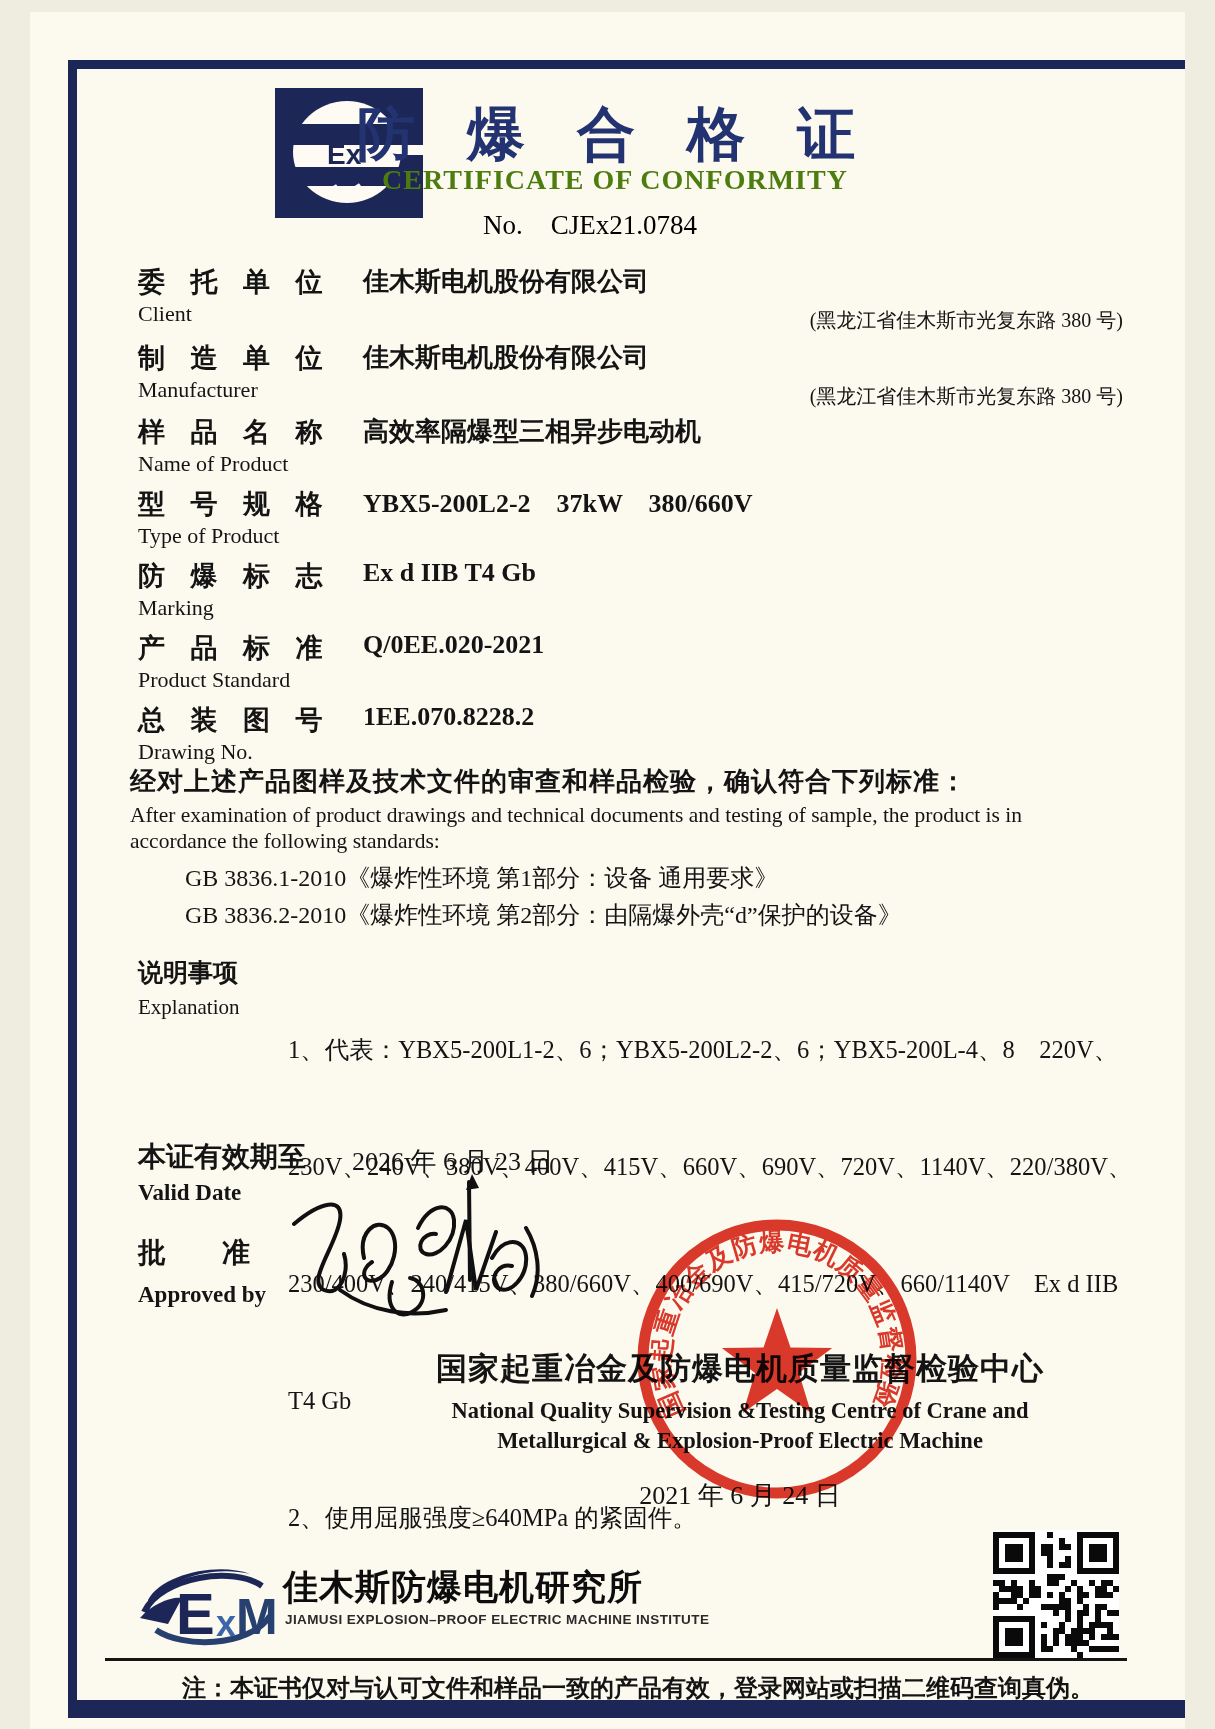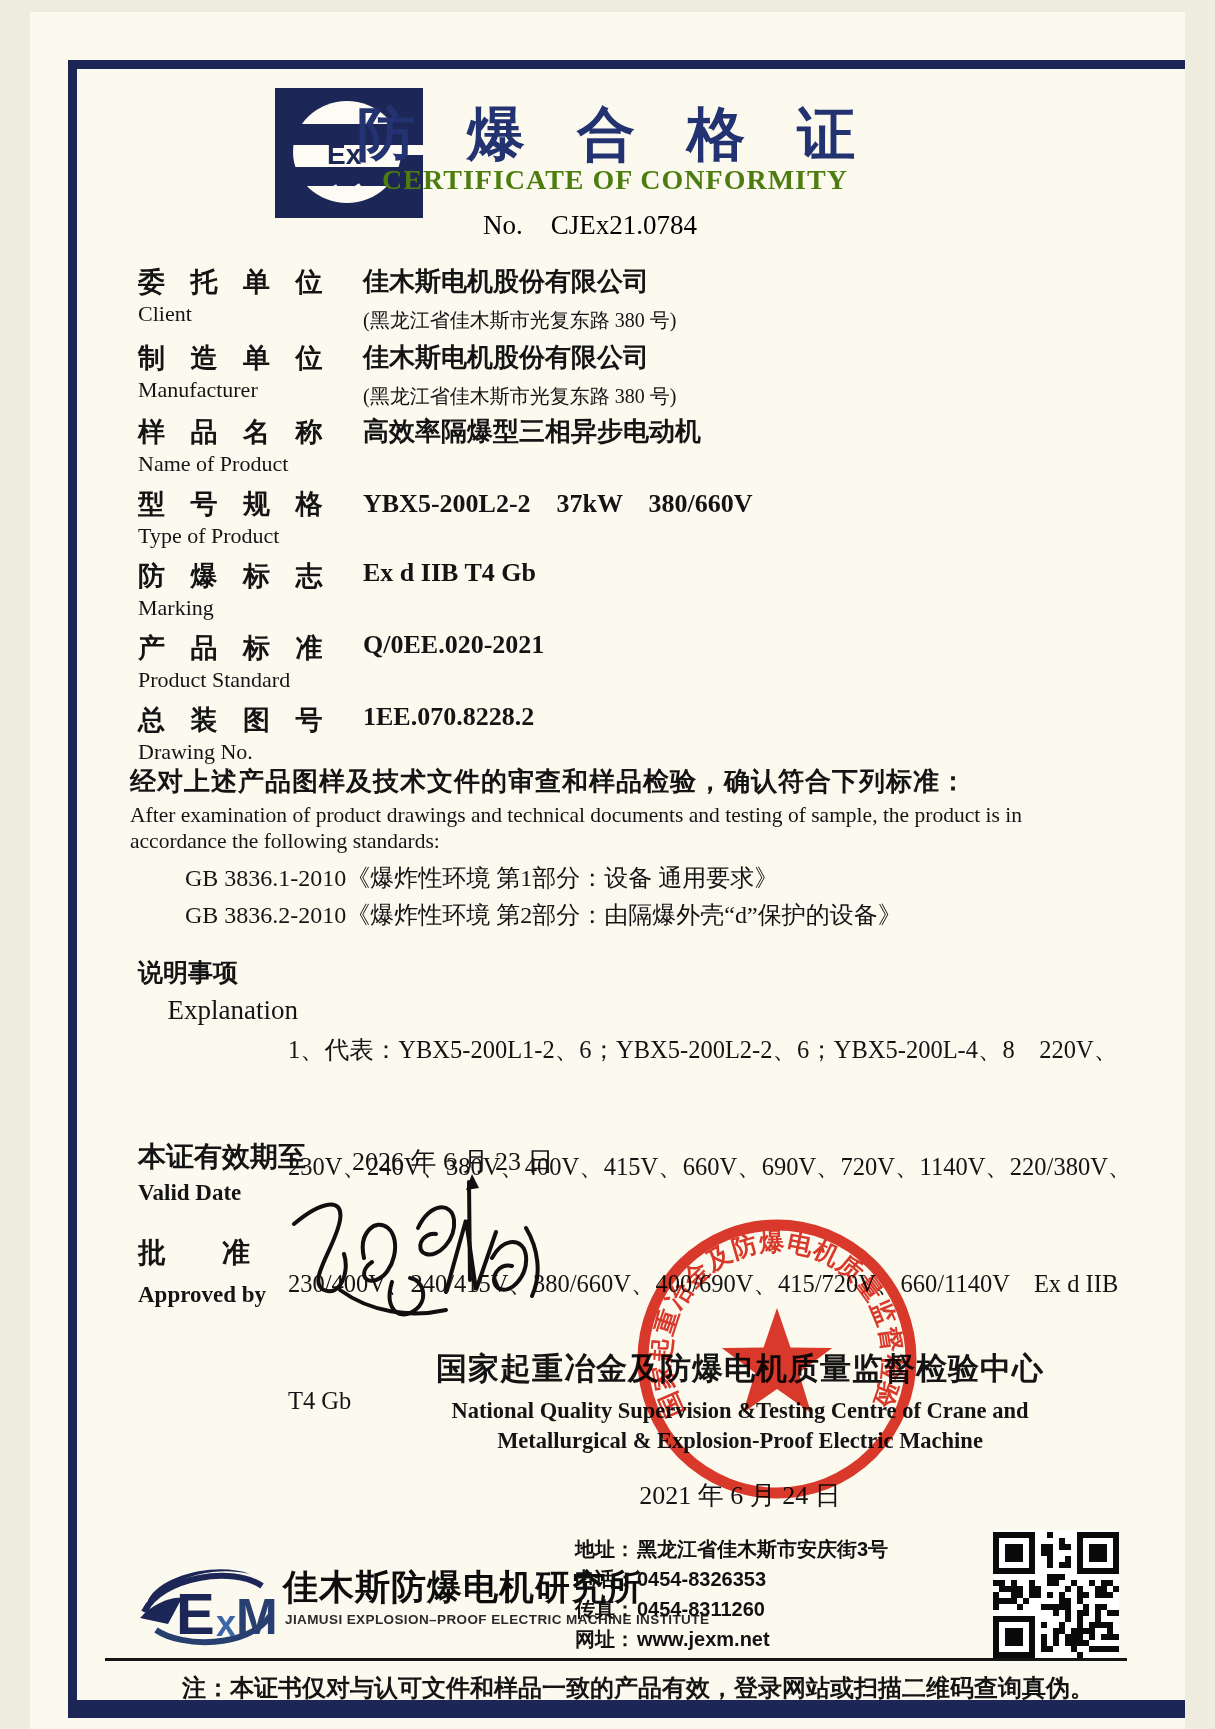--- a/index.html
+++ b/index.html
@@ -25,38 +25,38 @@
   .title-en{left:305px; top:152px; width:560px; text-align:center;
     font-size:28px; font-weight:bold; color:#4d7c0f; letter-spacing:1px; white-space:nowrap;}
   .cert-no{left:300px; top:198px; width:520px; text-align:center; font-size:27px; color:#000000;}
   .cert-no .gap{display:inline-block; width:28px;}
 
   
   .field-label-cn{font-family:"Liberation Sans","DejaVu Sans",sans-serif;
     font-size:27px; font-weight:bold; letter-spacing:9px; white-space:nowrap;}
   .field-label-en{font-size:22px; margin-top:1px; white-space:nowrap;}
   .field-value{font-size:26px; font-weight:bold; white-space:pre-wrap;}
-  .field-value2{font-size:20px; margin-top:8px; white-space:pre-wrap;}
+  .field-value2{font-size:20px; margin-top:8px; white-space:pre-wrap;text-align:right;}
   .flabel{left:108px; width:230px;}
   .fvalue{left:333px; width:760px;}
   .row1{top:252px;} .row2{top:328px;} .row3{top:402px;} .row4{top:474px;}
   .row5{top:546px;} .row6{top:618px;} .row7{top:690px;}
 
   
   .stmt{left:100px; top:752px; width:990px;}
   .stmt-cn{font-family:"Liberation Sans","DejaVu Sans",sans-serif;
     font-size:26px; font-weight:bold; letter-spacing:1px; white-space:nowrap;}
   .stmt-en{font-size:21.5px; line-height:26px; margin-top:3px; width:965px;}
   .stmt-std{font-size:24px; line-height:37px; margin-top:6px; padding-left:55px; white-space:pre-wrap;}
 
   
   .expl-label{left:108px; top:944px; width:160px;}
   .expl-label-cn{font-family:"Liberation Sans","DejaVu Sans",sans-serif;
     font-size:25px; font-weight:bold; white-space:nowrap;}
-  .expl-label-en{font-size:27px; margin-top:6px;text-align:right;}
+  .expl-label-en{font-size:21px; margin-top:6px;}
   .expl-lines{left:258px; top:940px; width:850px; font-size:24.5px; line-height:39px; white-space:pre-wrap;}
 
   
   .valid-label{left:108px; top:1126px;}
   .valid-label-cn{font-family:"Liberation Sans","DejaVu Sans",sans-serif;
     font-size:28px; font-weight:bold; white-space:nowrap;}
   .valid-label-en{font-size:23px; font-weight:bold; margin-top:4px;}
   .valid-value{left:322px; top:1132px; font-size:26px; white-space:nowrap;}
 
   
@@ -185,20 +185,21 @@
 
   <div class="abs expl-label">
     <div class="expl-label-cn">说明事项</div>
     <div class="expl-label-en">Explanation</div>
   </div>
   <div class="abs expl-lines">
     <div>1、代表：YBX5-200L1-2、6；YBX5-200L2-2、6；YBX5-200L-4、8　220V、</div>
     <div>230V、240V、380V、400V、415V、660V、690V、720V、1140V、220/380V、</div>
     <div>230/400V、240/415V、380/660V、400/690V、415/720V、660/1140V　Ex d IIB</div>
     <div>T4 Gb</div>
+    <div>2、使用屈服强度≥640MPa 的紧固件。</div>
   </div>
 
   <div class="abs valid-label">
     <div class="valid-label-cn">本证有效期至</div>
     <div class="valid-label-en">Valid Date</div>
   </div>
   <div class="abs valid-value">2026 年 6 月 23 日</div>
 
   <div class="abs appr-label">
     <div class="appr-label-cn">批　　准</div>
@@ -247,34 +248,20 @@
       <path d="M18 78 C 44 96 110 96 132 64" fill="none" stroke="#27406f" stroke-width="6"></path>
       <path d="M2 66 C 14 52 34 44 44 46 L 30 72 Z" fill="#1d2757"></path>
       <text x="38" y="82" font-family="Liberation Sans, sans-serif" font-size="58" font-weight="bold" fill="#1d2757">E</text>
       <text x="78" y="84" font-family="Liberation Sans, sans-serif" font-size="36" font-weight="bold" fill="#3c66a8">x</text>
       <text x="98" y="82" font-family="Liberation Sans, sans-serif" font-size="50" font-weight="bold" fill="#27406f">M</text>
     </svg>
   </div>
   <div class="abs inst-cn">佳木斯防爆电机研究所</div>
   <div class="abs inst-en">JIAMUSI EXPLOSION–PROOF ELECTRIC MACHINE INSTITUTE</div>
 
-  <div class="abs contact">
-    <div class="contact-row">
-      <span class="contact-label">地址：</span><span>黑龙江省佳木斯市安庆街3号</span>
-    </div>
-    <div class="contact-row">
-      <span class="contact-label">电话：</span><span>0454-8326353</span>
-    </div>
-    <div class="contact-row">
-      <span class="contact-label">传真：</span><span>0454-8311260</span>
-    </div>
-    <div class="contact-row">
-      <span class="contact-label">网址：</span><span>www.jexm.net</span>
-    </div>
-  </div>
 
   <div class="abs qr">
     <svg id="qr-svg" width="126" height="130" viewBox="0 0 126 126" xmlns="http://www.w3.org/2000/svg">
         <rect x="0" y="0" width="126" height="126" fill="#ffffff"></rect>
         <rect x="54" y="0" width="6" height="6" fill="#0a0a0a"></rect>
         <rect x="66" y="6" width="6" height="6" fill="#0a0a0a"></rect>
         <rect x="48" y="12" width="6" height="6" fill="#0a0a0a"></rect>
         <rect x="54" y="12" width="6" height="6" fill="#0a0a0a"></rect>
         <rect x="66" y="12" width="6" height="6" fill="#0a0a0a"></rect>
         <rect x="72" y="12" width="6" height="6" fill="#0a0a0a"></rect>

